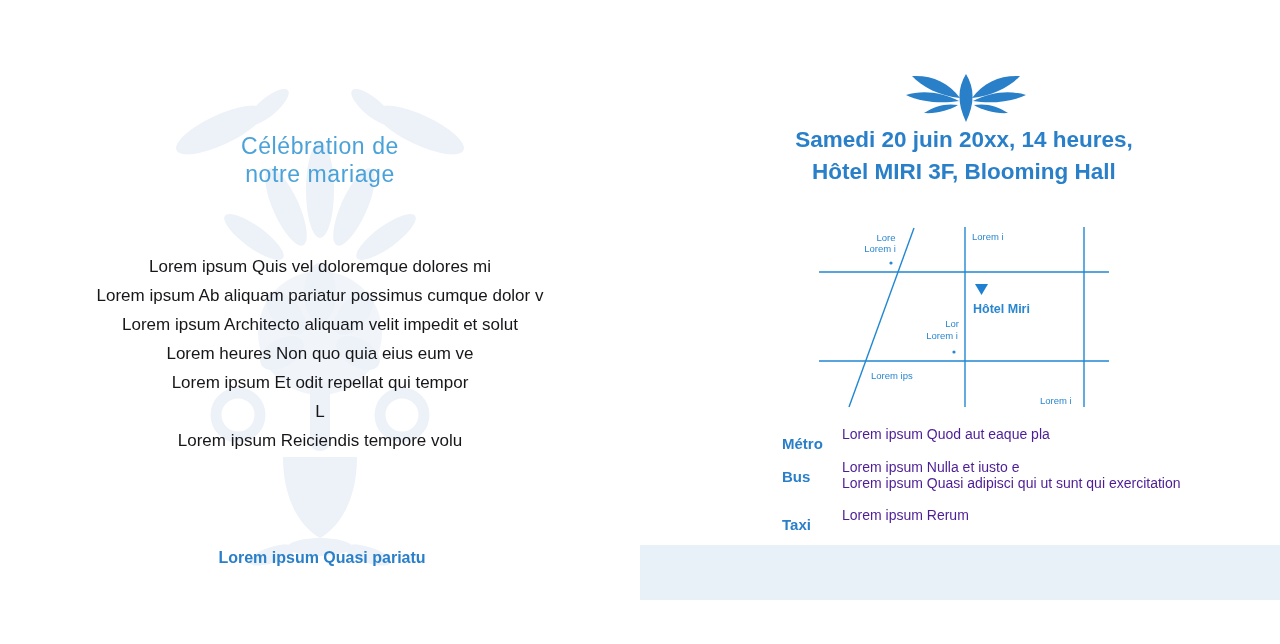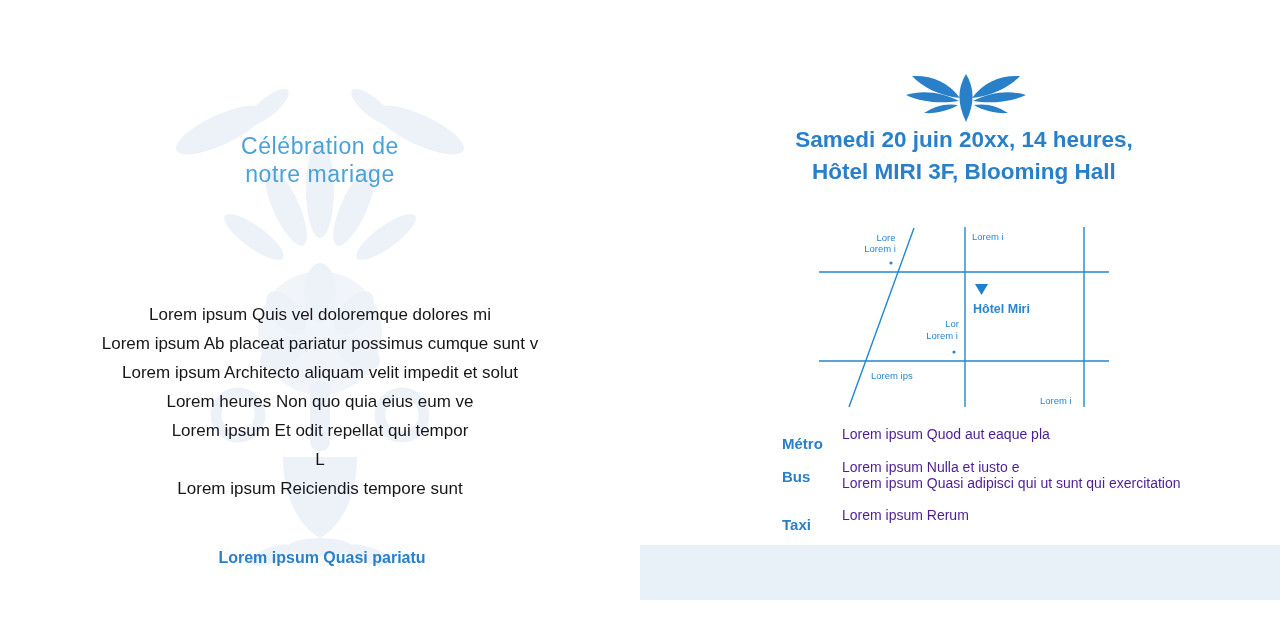--- a/index.html
+++ b/index.html
@@ -10,21 +10,21 @@
   
   .left-panel{position:absolute;left:0;top:0;width:640px;height:644px;}
   .damask{position:absolute;left:150px;top:85px;width:340px;height:490px;}
   .left-title{
     position:absolute;left:0;top:132px;width:640px;margin:0;
     text-align:center;font-size:23px;line-height:28px;font-weight:400;
     letter-spacing:.6px;color:#4aa2d9;
   }
   .body-lines{
     position:absolute;left:0;top:252px;width:640px;
-    text-align:center;font-size:17px;line-height:29px;color:#17171a;margin-top:48px;
+    text-align:center;font-size:17px;line-height:29px;color:#17171a;
   }
   .left-footer{
     position:absolute;left:0;top:549px;width:644px;text-align:center;
     font-size:16px;font-weight:700;color:#2a7fc9;
   }
   
   .right-panel{position:absolute;left:644px;top:0;width:640px;height:624px;}
   .ornament{position:absolute;left:120px;top:70px;width:404px;height:60px;}
   .heading{
     position:absolute;left:0;top:124px;width:640px;margin:0;
@@ -79,26 +79,26 @@
       </g>
     </svg>
 
     <h1 class="left-title">
       <span>Célébration de</span><br>
       <span>notre mariage</span>
     </h1>
 
     <div class="body-lines">
       <div>Lorem ipsum Quis vel doloremque dolores mi</div>
-      <div>Lorem ipsum Ab placeat pariatur possimus cumque sunt v</div>
+      <div>Lorem ipsum Ab aliquam pariatur possimus cumque dolor v</div>
       <div>Lorem ipsum Architecto aliquam velit impedit et solut</div>
       <div>Lorem heures Non quo quia eius eum ve</div>
       <div>Lorem ipsum Et odit repellat qui tempor</div>
       <div>L</div>
-      <div>Lorem ipsum Reiciendis tempore sunt</div>
+      <div>Lorem ipsum Reiciendis tempore volu</div>
     </div>
 
     <div class="left-footer">Lorem ipsum Quasi pariatu</div>
   </section>
 
   <section class="right-panel">
 
     <svg class="ornament" viewBox="0 0 404 60" aria-hidden="true">
       <defs>
         <linearGradient id="lg-line" x1="0" y1="0" x2="1" y2="0">

